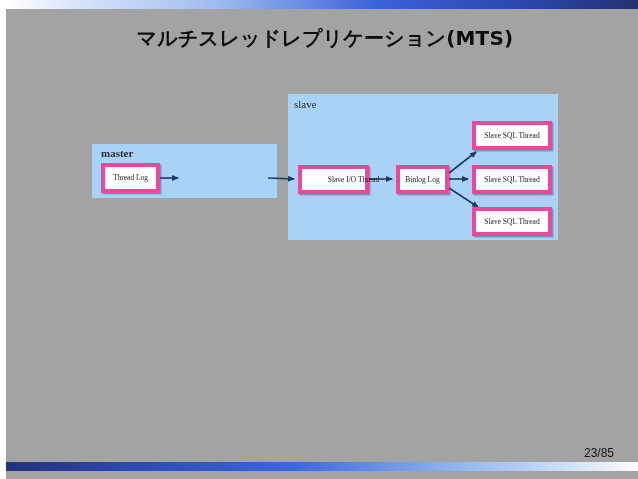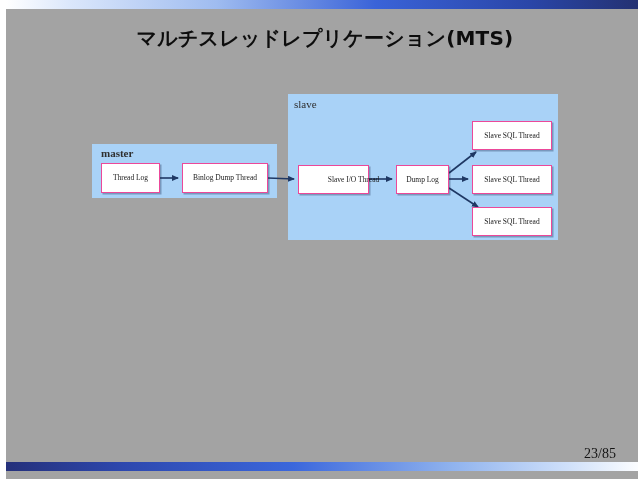--- a/index.html
+++ b/index.html
@@ -50,23 +50,23 @@
     color: #0d0d0d;
     letter-spacing: 0.2px;
     font-family: "DejaVu Sans", "Liberation Sans", sans-serif;
   }
 
   
   .page-number {
     position: absolute;
     left: 578px;
     top: 446px;
-    font-size: 14px;
+    font-size: 12px;
     color: #141414;
-    font-family: Liberation Serif, serif;
+    font-family: Liberation Sans, sans-serif;
   }
 
   
   #diagram {
     position: absolute;
     left: 0; top: 0;
     width: 638px;
     height: 479px;
   }
   .zone {
@@ -82,21 +82,21 @@
     white-space: nowrap;
   }
   .zone-master { left: 86px; top: 144px; width: 185px; height: 54px; }
   .zone-slave  { left: 282px; top: 94px;  width: 270px; height: 146px; }
   .label-master { left: 95px; top: 147px; font-weight: bold; }
   .label-slave  { left: 288px; top: 98px; }
 
   .node {
     position: absolute;
     background: #ffffff;
-    border: 1px solid #ec4899;
+    border: 4px solid #ec4899;
     box-sizing: border-box;
     display: flex;
     align-items: center;
     justify-content: center;
     box-shadow: 1.5px 1.5px 0 rgba(30,45,80,0.35);
   }
   .node span {
     font-size: 7.5px;
     color: #1a1a1a;
     font-family: "Liberation Serif", "DejaVu Serif", serif;
@@ -150,28 +150,25 @@
         <line x1="363" y1="179" x2="386" y2="179"></line>
         <line x1="443" y1="173" x2="470" y2="152"></line>
         <line x1="443" y1="179" x2="462" y2="179"></line>
         <line x1="443" y1="188" x2="472" y2="207"></line>
       </g>
     </svg>
 
     <div class="node n-binary-log">
       <span>Thread Log</span>
     </div>
-    <div class="node n-binlog-dump">
-      <span>Binlog Dump Thread</span>
-    </div>
     <div class="node n-slave-io">
       <span>Slave I/O Thread</span>
     </div>
     <div class="node n-relay-log">
-      <span>Dump Log</span>
+      <span>Binlog Log</span>
     </div>
     <div class="node n-sql-1">
       <span>Slave SQL Thread</span>
     </div>
     <div class="node n-sql-2">
       <span>Slave SQL Thread</span>
     </div>
     <div class="node n-sql-3">
       <span>Slave SQL Thread</span>
     </div>

